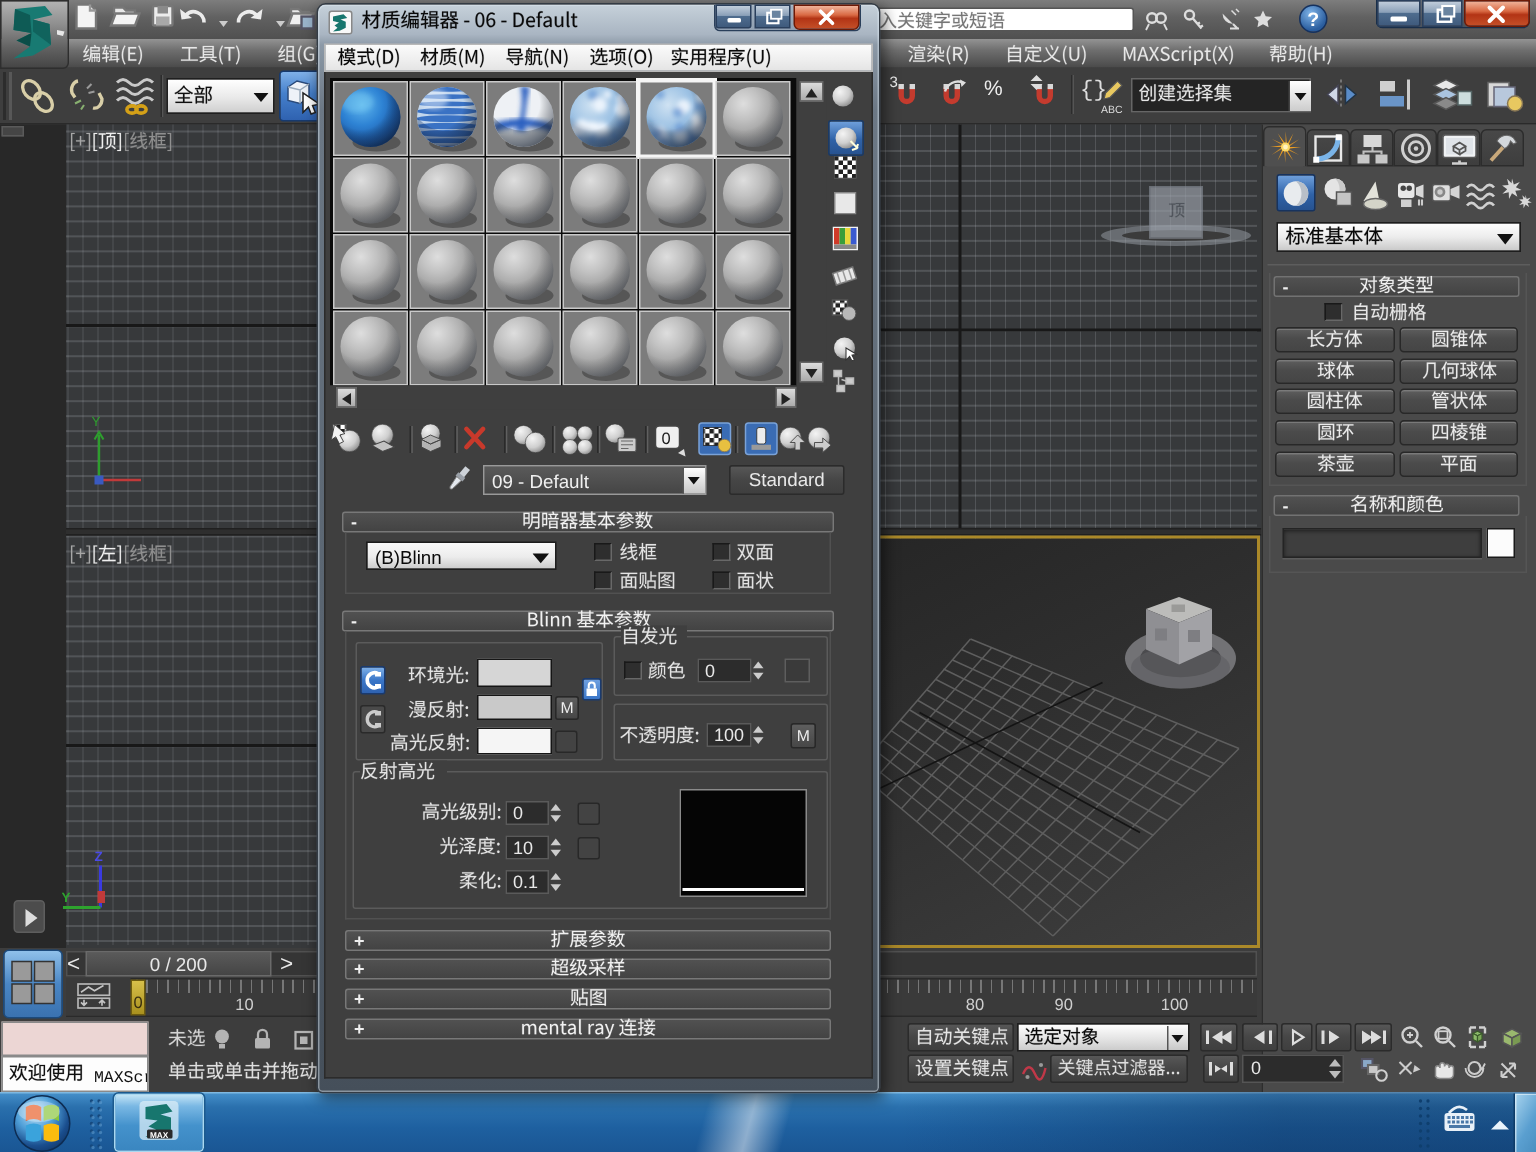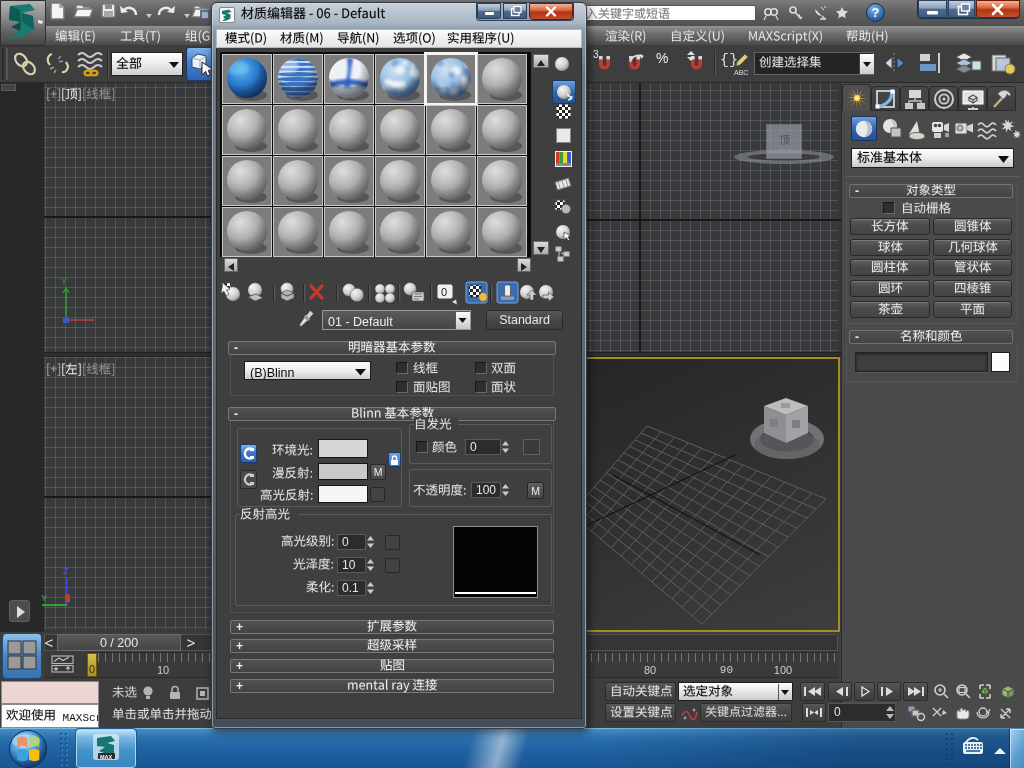--- a/index.html
+++ b/index.html
@@ -657,21 +657,21 @@
           <rect x="20" y="22" width="13" height="13"></rect>
         </g>
       </svg></div>
     <div style="position:absolute;left:44px;top:634px;width:794px;height:17px;background:#353535;border:1px solid #515151"></div>
     <div style="position:absolute;left:42px;top:633px;width:14px;height:18px;color:#e8e8e8;font-size:15px;display:flex;align-items:center;justify-content:center">&lt;</div>
     <div style="position:absolute;left:57px;top:634px;width:124px;height:17px;background:linear-gradient(#5a5a5a,#454545);border:1px solid #6a6a6a;display:flex;align-items:center;justify-content:center;color:#e8e8e8;font-size:12.5px">0 / 200</div>
     <div style="position:absolute;left:184px;top:633px;width:14px;height:18px;color:#e8e8e8;font-size:15px;display:flex;align-items:center;justify-content:center">&gt;</div>
     <div style="position:absolute;left:44px;top:652px;width:794px;height:26px;background:#3a3a3a;border-top:1px solid #2a2a2a;border-bottom:1px solid #2a2a2a;background-image:repeating-linear-gradient(to right,#777 0 1px,transparent 1px 6.95px);background-size:794px 9px;background-repeat:no-repeat;background-position:4.5px 0"></div>
     <div style="position:absolute;left:148px;top:664px;width:30px;height:12px;color:#cfcfcf;font-size:11px;text-align:center;font-family:'Liberation Sans'">10</div>
     <div style="position:absolute;left:635px;top:664px;width:30px;height:12px;color:#cfcfcf;font-size:11px;text-align:center;font-family:'Liberation Sans'">80</div>
-    <div style="position:absolute;left:703px;top:664px;width:30px;height:12px;color:#cfcfcf;font-size:11px;text-align:right;font-family:Liberation Mono, monospace">90</div>
+    <div style="position:absolute;left:703px;top:664px;width:30px;height:12px;color:#cfcfcf;font-size:11px;text-align:left;font-family:Liberation Sans, sans-serif">90</div>
     <div style="position:absolute;left:768px;top:664px;width:30px;height:12px;color:#cfcfcf;font-size:11px;text-align:center;font-family:'Liberation Sans'">100</div>
     <div style="position:absolute;left:44px;top:652px;width:43px;height:25px;background:#3a3a3a"></div>
     <div style="position:absolute;left:51px;top:655px;width:25px;height:19px;"><svg width="25" height="19" fill="none" stroke="#b8b8b8" stroke-width="1.1">
         <rect x="1" y="1" width="21" height="7.5"></rect>
         <path d="M3 6.5 l5 -3.5 4 2.5 6 -3.5" stroke="#c4c4c4"></path>
         <rect x="1" y="10.5" width="21" height="6.5"></rect>
         <path d="M5 11.5 v3.5 m-2 -1.8 l2 2 2 -2 M17 15.5 v-3.5 m-2 1.8 l2 -2 2 2" stroke="#c4c4c4"></path>
       </svg></div>
     <div style="position:absolute;left:87px;top:653px;width:10px;height:24px;background:linear-gradient(#d8c04a,#a8901e);border:1px solid #6e5c0e"></div>
     <div style="position:absolute;left:87px;top:663px;width:10px;height:13px;color:#3a3010;font-size:11px;text-align:center">0</div>
@@ -1434,21 +1434,21 @@
         <path d="M322 15 h5.5 v-3 l5.5 4.8 -5.5 4.8 v-3 h-5.5 z" fill="#cccccc" stroke="#444" stroke-width=".6"></path>
       </svg></div>
     <div style="position:absolute;left:295px;top:308px;width:22px;height:22px;"><svg width="22" height="22">
         <g transform="rotate(40 11 11)">
           <rect x="9" y="2" width="4" height="7" fill="#cdd2d8"></rect>
           <rect x="8" y="8" width="6" height="3" fill="#9aa0a8"></rect>
           <path d="M9 11 h4 l-1 8 q-1 2 -2 0 z" fill="#e4e8ee" stroke="#888" stroke-width=".6"></path>
         </g>
       </svg></div>
     <div style="position:absolute;left:322px;top:310px;width:149px;height:20px;background:linear-gradient(#5a5a5a,#454545);border:1px solid #999">
-      <div style="position:absolute;left:5px;top:1px;width:110px;height:18px;overflow:hidden"><span style="font-size:12.5px;color:#f0f0f0;font-family:'Liberation Sans'">01 - Default</span></div>
+      <div style="position:absolute;left:5px;top:1px;width:110px;height:18px;overflow:hidden"><span style="font-size:12.5px;color:#f0f0f0;font-family:'Liberation Sans'">09 - Default</span></div>
       <div style="position:absolute;left:132px;top:1px;width:15px;height:17px;background:linear-gradient(#fdfdfd,#c8c8c8);border-left:1px solid #555"><svg width="13" height="17">
           <path d="M2.5 6 l4 5 4 -5 z" fill="#111"></path>
         </svg></div>
     </div>
     <div style="position:absolute;left:486px;top:310px;width:77px;height:20px;background:linear-gradient(#575757,#464646 50%,#3f3f3f);border:1px solid #2b2b2b;border-radius:2px;display:flex;align-items:center;justify-content:center">
       <span style="font-size:12.5px;color:#e8e8e8;font-family:'Liberation Sans'">Standard</span>
     </div>
     <div style="position:absolute;left:228px;top:341px;width:328px;height:14px;background:linear-gradient(#515151,#434343);border:1px solid #787878;border-radius:2px"></div>
     <div style="position:absolute;left:234px;top:341px;width:10px;height:14px;color:#f0f0f0;font-size:12px;display:flex;align-items:center">
       <b>-</b>

